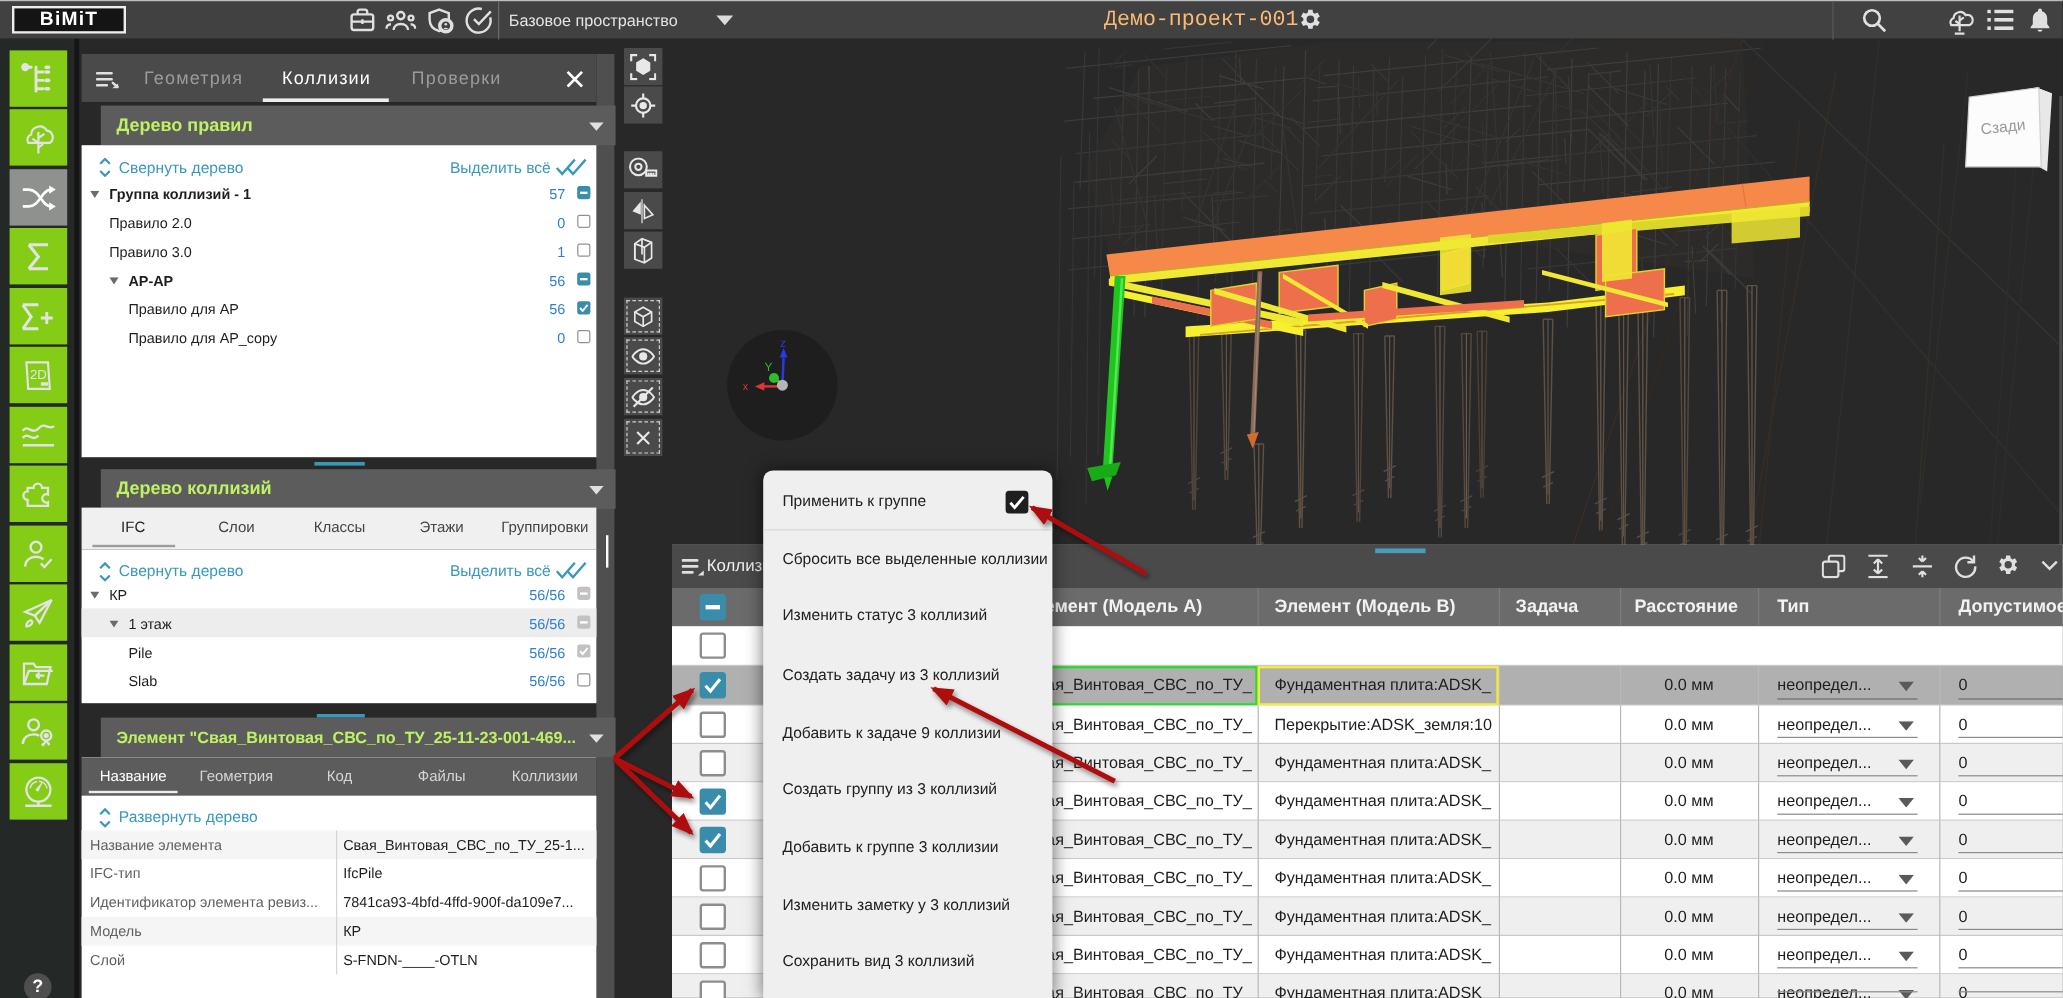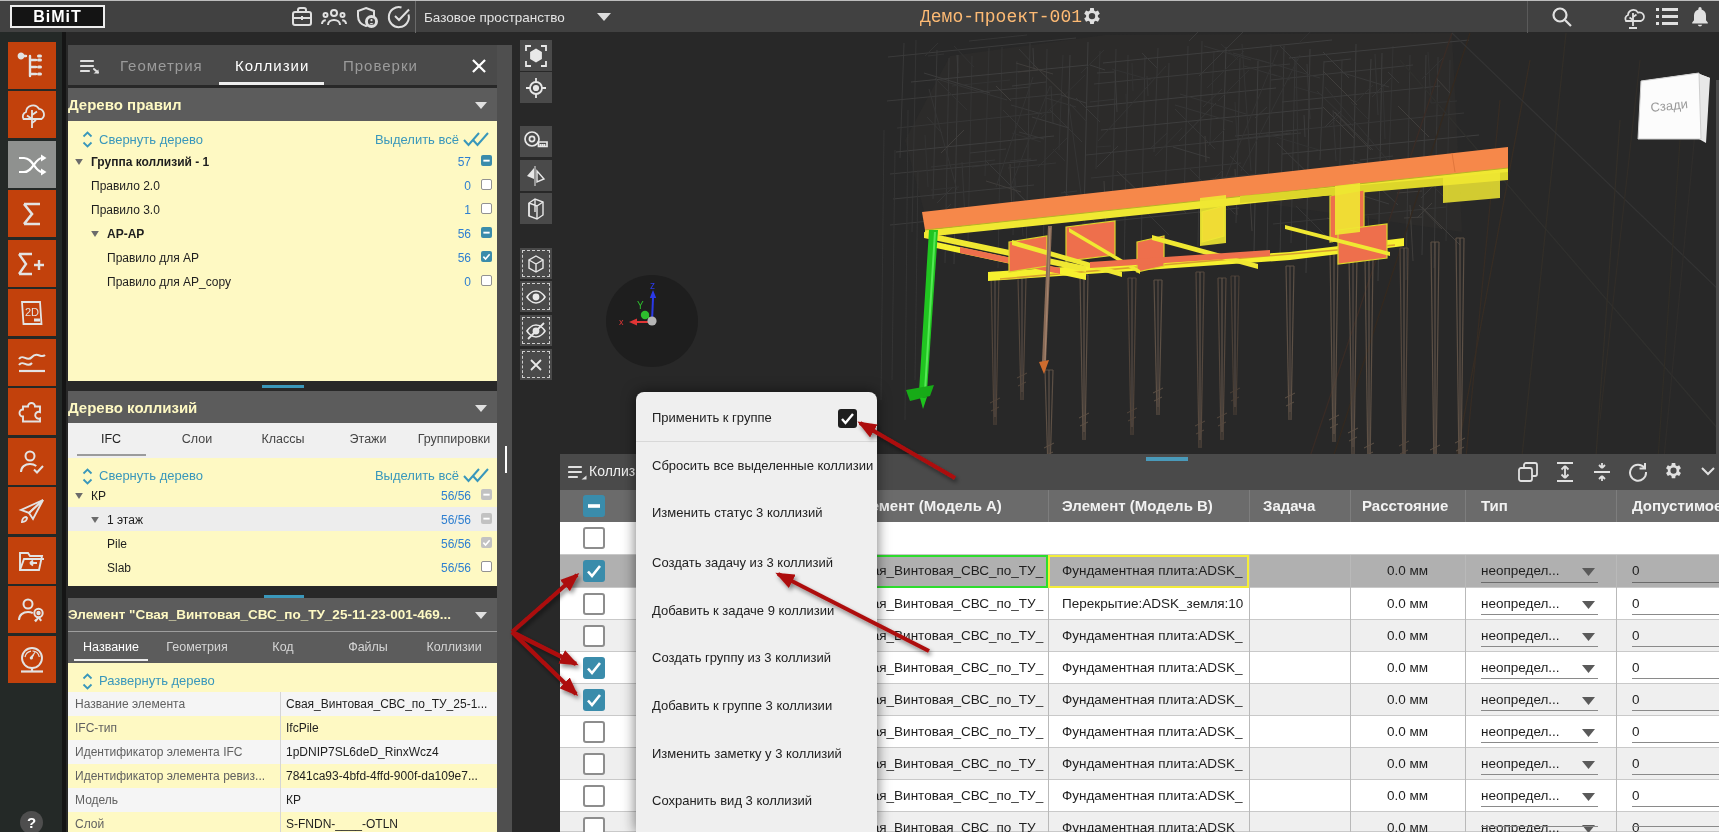--- a/index.html
+++ b/index.html
@@ -15,33 +15,33 @@
 .tbico { position:absolute; top:4px; }
 #tb-div1 { position:absolute; left:415px; top:0; width:1px; height:32px; background:#6a6a6a; }
 #tb-space { position:absolute; left:424px; top:9px; color:#e3e3e3; font-size:13.5px; }
 #tb-caret { position:absolute; left:597px; top:12px; width:0; height:0; border-left:7px solid transparent; border-right:7px solid transparent; border-top:8px solid #dcdcdc; }
 #tb-proj { position:absolute; left:920px; top:6px; color:#fdba74; font-size:18px;font-family:Liberation Mono, monospace; }
 #tb-div2 { position:absolute; left:1527px; top:0; width:1px; height:32px; background:#5a5a5a; }
 
 
 #sidebar { position:absolute; left:0; top:32px; width:62px; height:800px; background:#242927; z-index:40; }
 #sidebar-edge { position:absolute; left:62px; top:32px; width:4px; height:800px; background:#151515; z-index:40; }
-.sbtn { position:absolute; left:8px; width:48px; height:47px; background:#c2410c; }
+.sbtn { position:absolute; left:8px; width:48px; height:47px; background:#84cc16; }
 .sbtn.active { background:#8f918f; }
 .sbtn svg { position:absolute; left:50%; top:50%; transform:translate(-50%,-50%); }
 #helpq { position:absolute; left:20px; top:779px; width:23px; height:23px; border-radius:50%;
   background:#4e4e4e; color:#fff; font-size:15px; font-weight:bold; text-align:center; line-height:23px; }
 
 
 #lpanel { position:absolute; left:68px; top:45px; width:429px; height:787px; z-index:20; }
 .phead { position:absolute; left:0; width:429px; background:#4a4a4a; }
-.secbar { position:absolute; left:0; width:429px; height:33px; background:#5c5c5c; color:#fef9c3;
-  font-weight:bold; font-size:15px; line-height:33px; }
+.secbar { position:absolute; left:16px; width:429px; height:33px; background:#5c5c5c; color:#bef264;
+  font-weight:bold; font-size:15px; line-height:33px; padding-left:13px; }
 .seccaret { position:absolute; right:10px; top:14px; width:0; height:0; border-left:6px solid transparent; border-right:6px solid transparent; border-top:7px solid #e0e0e0; }
-.white { position:absolute; left:0; width:429px; background:#fef9c3; }
+.white { position:absolute; left:0; width:429px; background:#ffffff; }
 .teal { color:#3997bb; }
 .blue { color:#2e7fd0; }
 .handle { position:absolute; height:3px; background:#3a97ba; }
 
 
 .cb { position:absolute; width:11px; height:11px; border-radius:2px; }
 .cb.empty { background:#fff; border:1.5px solid #929292; }
 .cb.teal-ind { background:#3a8cab; }
 .cb.teal-chk { background:#3a8cab; }
 .cb.gray-ind { background:#c2c2c2; }
@@ -763,25 +763,20 @@
         <div style="position:relative;height:24px;background:#f5f5f5">
             <span style="position:absolute;left:7px;top:5px;color:#616161;white-space:nowrap">Название элемента</span>
             <span style="position:absolute;left:218px;top:5px;color:#1e1e1e;white-space:nowrap;max-width:209px;overflow:hidden;display:inline-block">Свая_Винтовая_СВС_по_ТУ_25-1...</span>
             <div style="position:absolute;left:212px;top:0;width:1px;height:24px;background:#d5d5d5"></div>
           </div>
         <div style="position:relative;height:24px">
             <span style="position:absolute;left:7px;top:5px;color:#616161;white-space:nowrap">IFC-тип</span>
             <span style="position:absolute;left:218px;top:5px;color:#1e1e1e;white-space:nowrap;max-width:209px;overflow:hidden;display:inline-block">IfcPile</span>
             <div style="position:absolute;left:212px;top:0;width:1px;height:24px;background:#d5d5d5"></div>
           </div>
-        <div style="position:relative;height:24px;background:#f5f5f5">
-            <span style="position:absolute;left:7px;top:5px;color:#616161;white-space:nowrap">Идентификатор элемента IFC</span>
-            <span style="position:absolute;left:218px;top:5px;color:#1e1e1e;white-space:nowrap;max-width:209px;overflow:hidden;display:inline-block">1pDNIP7SL6deD_RinxWcz4</span>
-            <div style="position:absolute;left:212px;top:0;width:1px;height:24px;background:#d5d5d5"></div>
-          </div>
         <div style="position:relative;height:24px">
             <span style="position:absolute;left:7px;top:5px;color:#616161;white-space:nowrap">Идентификатор элемента ревиз...</span>
             <span style="position:absolute;left:218px;top:5px;color:#1e1e1e;white-space:nowrap;max-width:209px;overflow:hidden;display:inline-block">7841ca93-4bfd-4ffd-900f-da109e7...</span>
             <div style="position:absolute;left:212px;top:0;width:1px;height:24px;background:#d5d5d5"></div>
           </div>
         <div style="position:relative;height:24px;background:#f5f5f5">
             <span style="position:absolute;left:7px;top:5px;color:#616161;white-space:nowrap">Модель</span>
             <span style="position:absolute;left:218px;top:5px;color:#1e1e1e;white-space:nowrap;max-width:209px;overflow:hidden;display:inline-block">КР</span>
             <div style="position:absolute;left:212px;top:0;width:1px;height:24px;background:#d5d5d5"></div>
           </div>

